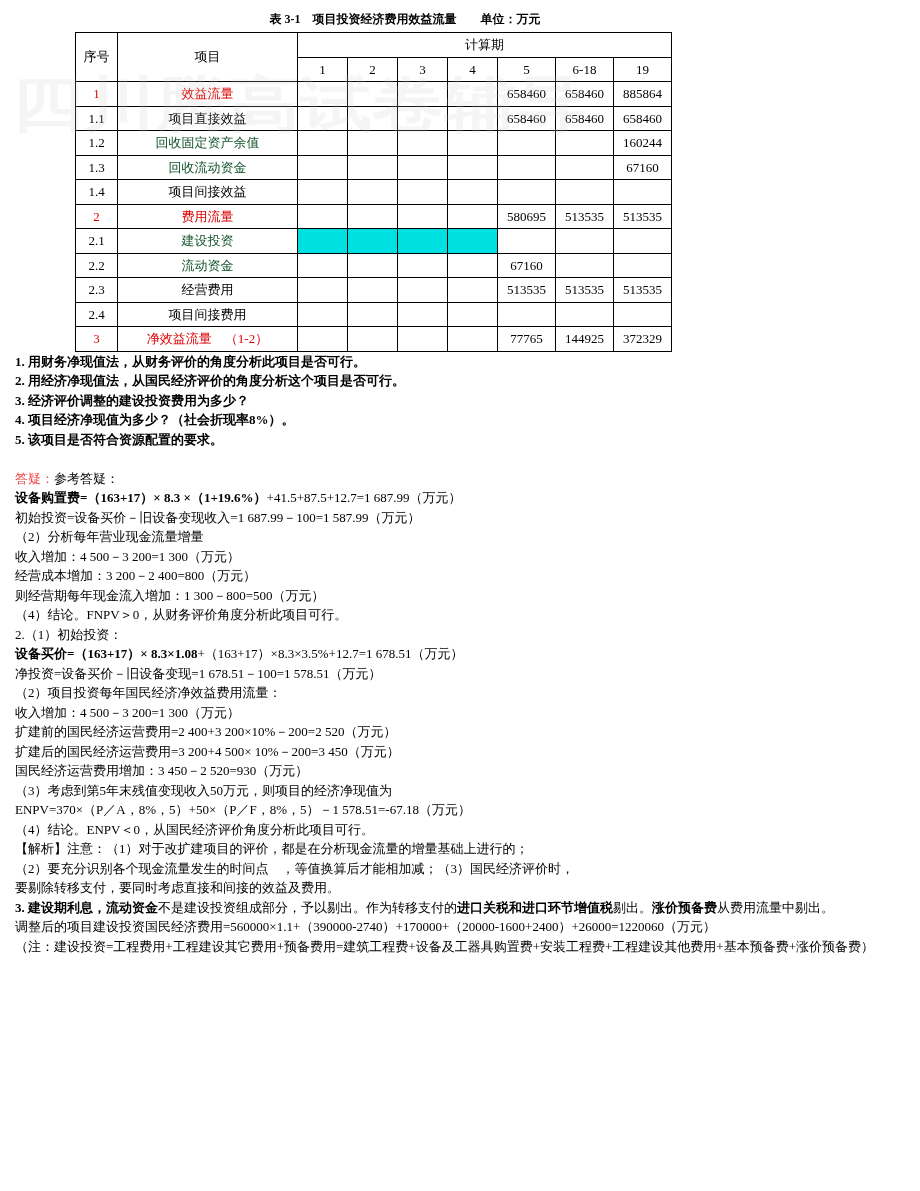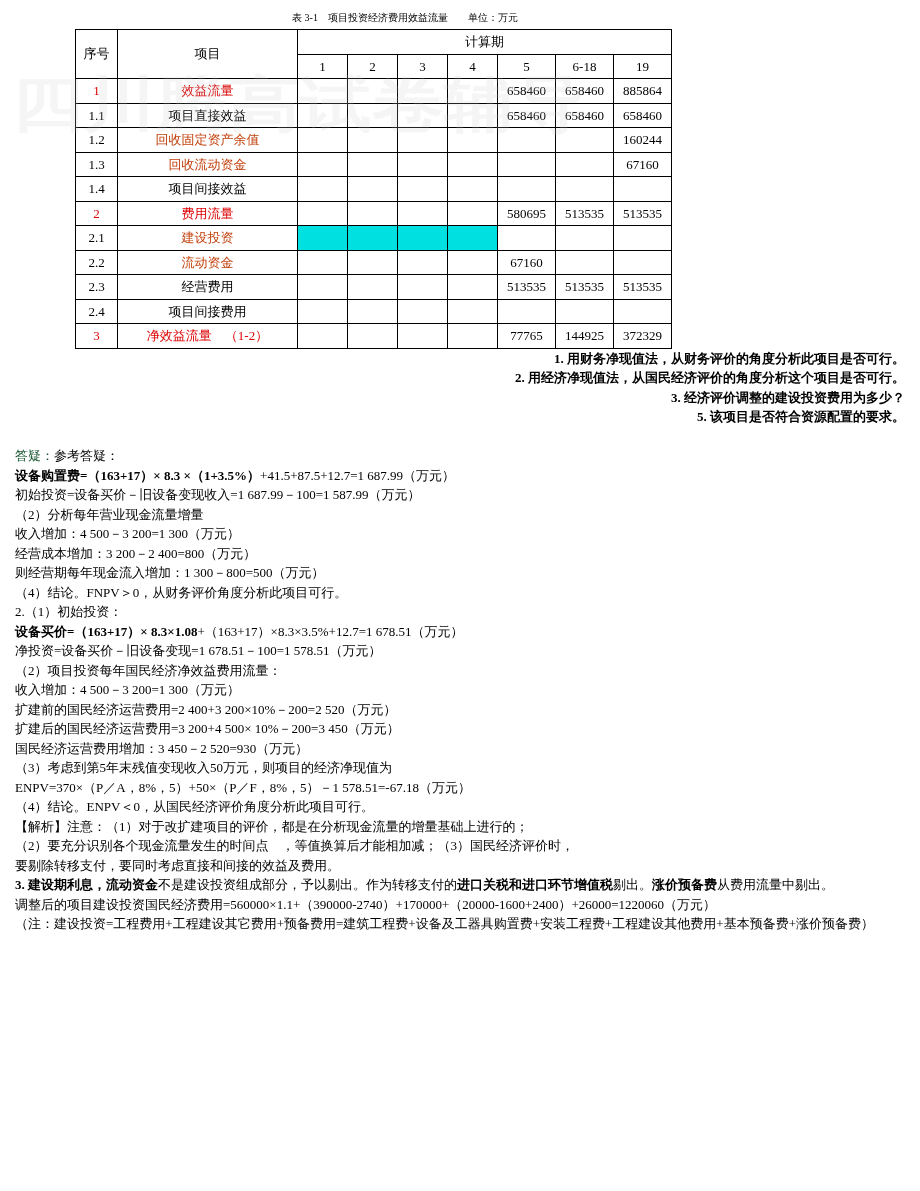--- a/index.html
+++ b/index.html
@@ -8,22 +8,22 @@
     line-height: 1.5;
     margin: 0;
     padding: 10px 15px;
     color: #000;
     background: #fff;
     width: 920px;
     box-sizing: border-box;
   }
   .table-title {
     text-align: center;
-    font-weight: normal;
-    font-size: 10px;
+    font-weight: bold;
+    font-size: 12px;
     margin-bottom: 4px;
     margin-left: 120px;
     width: 540px;
   }
   table {
     border-collapse: collapse;
     margin-left: 60px;
   }
   td, th {
     border: 1px solid #000;
@@ -31,25 +31,25 @@
     text-align: center;
     font-size: 13px;
     height: 20px;
     box-sizing: border-box;
   }
   .col-seq { width: 42px; }
   .col-item { width: 180px; }
   .col-per { width: 50px; }
   .col-per2 { width: 58px; }
   .red { color: #d00; }
-  .grey { color: #c2410c; }
+  .grey { color: #14532d; }
   .cyan-cell { background: #00e0e0; }
   .bold { font-weight: bold; }
-  .q-list p { margin: 0; font-weight: bold; text-align: right; }
-  .ans-head { color: #14532d; }
+  .q-list p { margin: 0; font-weight: bold; }
+  .ans-head { color: #ef4444; }
   .content p { margin: 0; }
   .watermark {
     position: absolute;
     top: 60px;
     left: 60px;
     font-size: 60px;
     font-weight: bold;
     color: rgba(200,200,200,0.18);
     pointer-events: none;
     white-space: nowrap;
@@ -204,28 +204,29 @@
         <td>144925</td>
         <td>372329</td>
       </tr>
     </tbody>
 </table>
 
 <div class="q-list">
   <p>1. 用财务净现值法，从财务评价的角度分析此项目是否可行。</p>
   <p>2. 用经济净现值法，从国民经济评价的角度分析这个项目是否可行。</p>
   <p>3. 经济评价调整的建设投资费用为多少？</p>
+  <p>4. 项目经济净现值为多少？（社会折现率8%）。</p>
   <p>5. 该项目是否符合资源配置的要求。</p>
 </div>
 
 <br>
 
 <div class="content">
   <p><span class="ans-head">答疑：</span><span>参考答疑：</span></p>
-  <p><span class="bold">设备购置费=（163+17）× 8.3 ×（1+3.5%）</span><span>+41.5+87.5+12.7=1 687.99（万元）</span></p>
+  <p><span class="bold">设备购置费=（163+17）× 8.3 ×（1+19.6%）</span><span>+41.5+87.5+12.7=1 687.99（万元）</span></p>
   <p>初始投资=设备买价－旧设备变现收入=1 687.99－100=1 587.99（万元）</p>
   <p>（2）分析每年营业现金流量增量</p>
   <p>收入增加：4 500－3 200=1 300（万元）</p>
   <p>经营成本增加：3 200－2 400=800（万元）</p>
   <p>则经营期每年现金流入增加：1 300－800=500（万元）</p>
   <p>（4）结论。FNPV＞0，从财务评价角度分析此项目可行。</p>
   <p>2.（1）初始投资：</p>
   <p><span class="bold">设备买价=（163+17）× 8.3×1.08</span><span>+（163+17）×8.3×3.5%+12.7=1 678.51（万元）</span></p>
   <p>净投资=设备买价－旧设备变现=1 678.51－100=1 578.51（万元）</p>
   <p>（2）项目投资每年国民经济净效益费用流量：</p>

